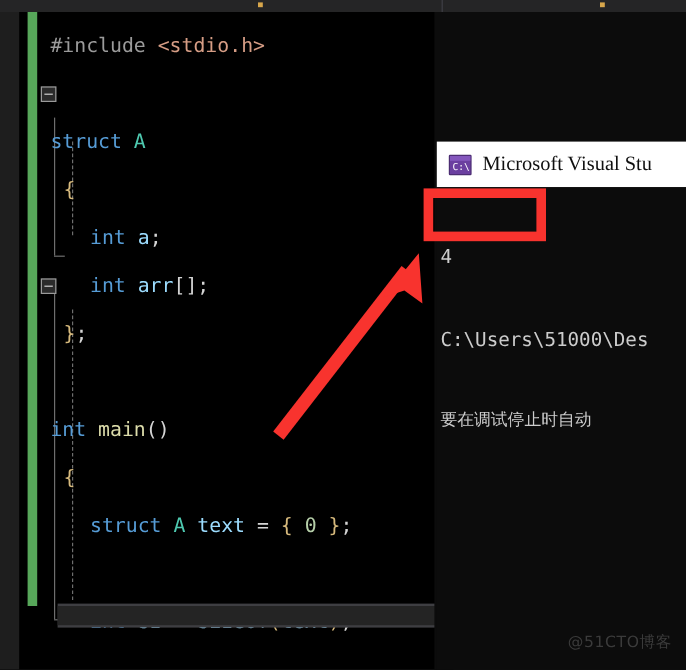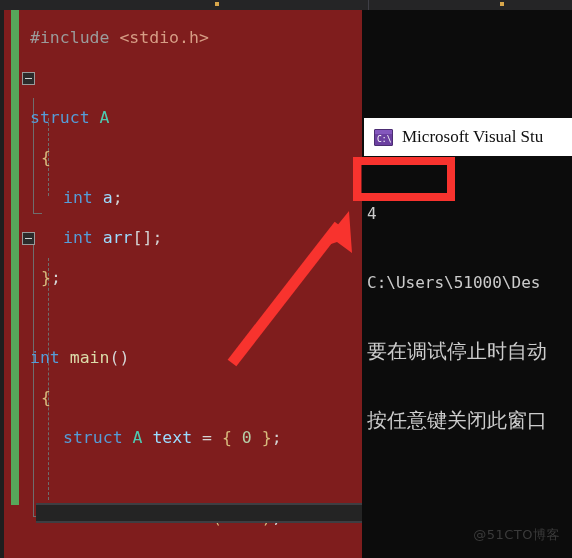--- a/index.html
+++ b/index.html
@@ -15,22 +15,22 @@
     background:#2d2d30;
   }
   #tabstrip .tabgap{position:absolute;top:0;height:10px;background:#252526;}
   #tabstrip .g1{left:0;width:996px;}
   #tab-dot-a{position:absolute;left:215px;top:2px;width:4px;height:4px;background:#d7a64b;}
   #tab-dot-b{position:absolute;left:500px;top:2px;width:4px;height:4px;background:#d7a64b;}
   #tabsep{position:absolute;left:368px;top:0;width:1px;height:10px;background:#3f3f46;}
 
   
   #editor{
-    position:absolute;left:4px;top:10px;width:362px;height:548px;
-    background:#7f1d1d;overflow:hidden;
+    position:absolute;left:16px;top:10px;width:362px;height:548px;
+    background:#000000;overflow:hidden;
   }
   
   #change-bar{position:absolute;left:7px;top:0;width:8px;height:495px;background:#57a75a;}
 
   
   #code{
     position:absolute;left:0;top:0;width:362px;height:548px;
     font-family:"DejaVu Sans Mono","Liberation Mono",monospace;
     font-size:16.5px;line-height:40px;
     white-space:pre;
@@ -99,21 +99,21 @@
   #console-body{
     position:absolute;left:2px;top:146px;width:208px;height:412px;
     background:#0c0c0c;
     color:#ccc;
     font-family:"DejaVu Sans Mono","Liberation Mono",monospace;
     font-size:16px;line-height:23px;
     white-space:pre;
   }
   #console-body .row{padding-left:3px;}
   #console-body .out{color:#cccccc;}
-  #console-body .cn{font-family:Liberation Serif, serif;font-size:20px;color:#cccccc;}
+  #console-body .cn{font-family:Liberation Mono, monospace;font-size:14px;color:#cccccc;}
 
   
   #redbox{
     position:absolute;left:353px;top:157px;width:102px;height:44px;
     border:8px solid #f8332e;box-sizing:border-box;
     pointer-events:none;
   }
   #arrow{position:absolute;left:215px;top:195px;width:160px;height:175px;pointer-events:none;}
 
   
@@ -162,21 +162,20 @@
     <div id="console-icon">
       <span>C:\</span>
     </div>
     <div id="console-title">Microsoft Visual Stu</div>
   </div>
 
   <div id="console-body">
     <div class="row out">4</div>
     <div class="row out">C:\Users\51000\Des</div>
     <div class="row cn">要在调试停止时自动</div>
-    <div class="row cn">按任意键关闭此窗口</div>
   </div>
 </div>
 
 <div id="redbox"></div>
 
 <svg id="arrow" viewBox="0 0 160 175">
   <g>
     <path d="M 17 168 L 124 30" stroke="#f8332e" stroke-width="11" stroke-linecap="butt" fill="none"></path>
     <path d="M 134 16 L 137 58 L 122 47 L 104 53 Z" fill="#f8332e"></path>
   </g>

